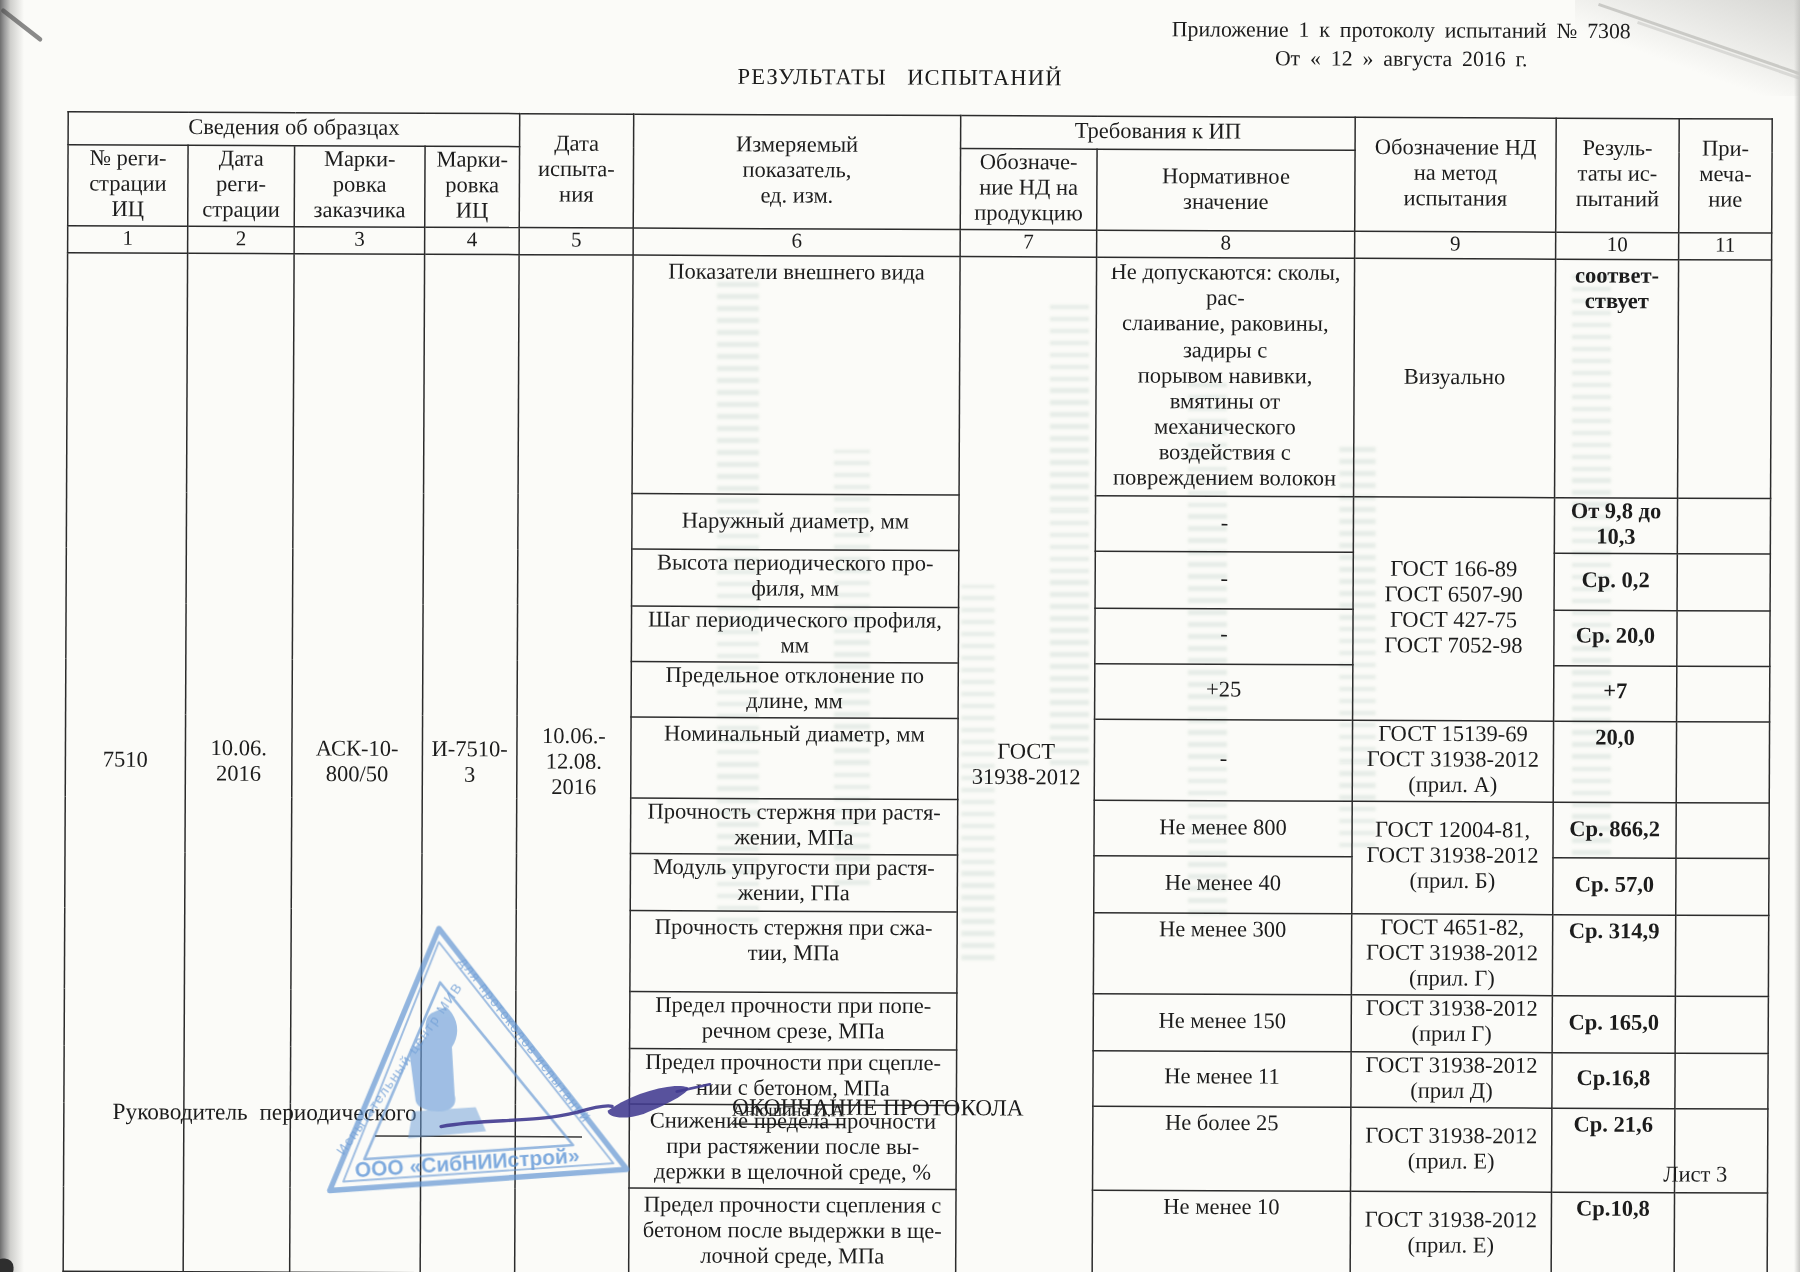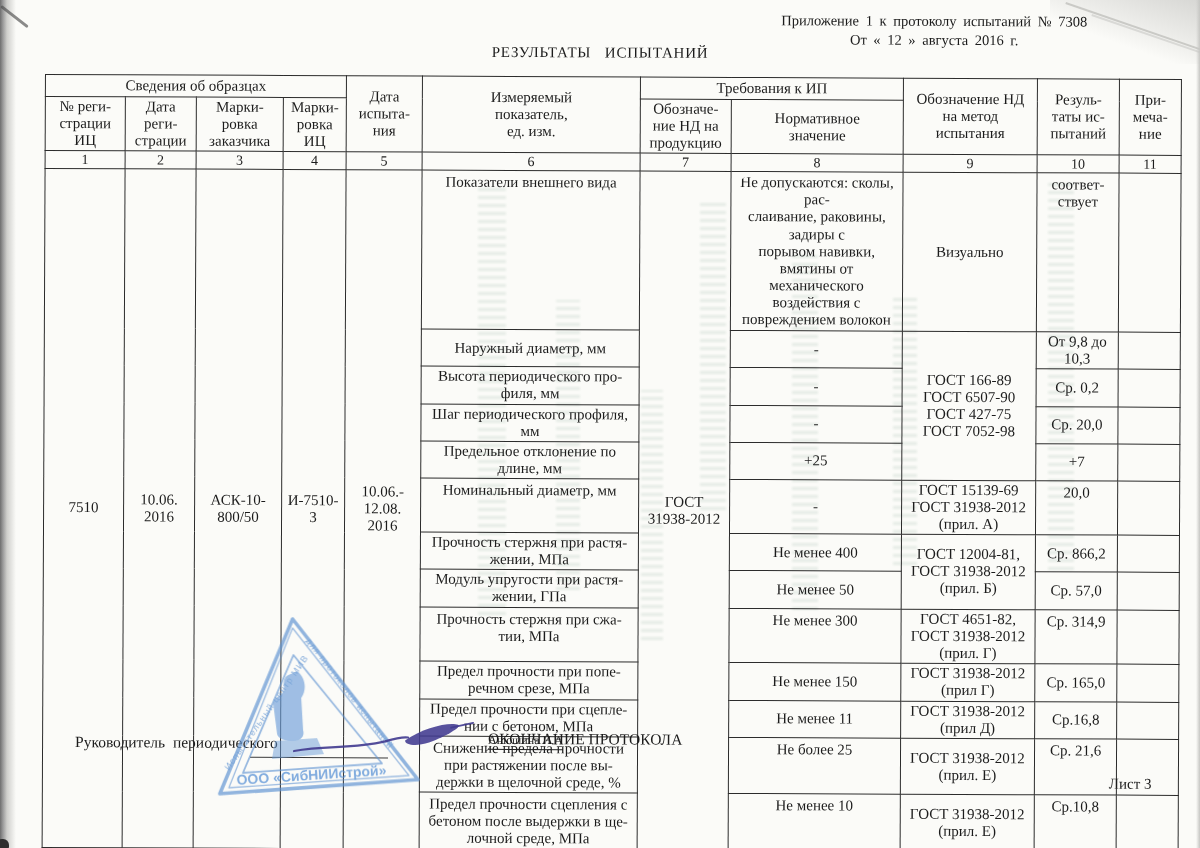--- a/index.html
+++ b/index.html
@@ -36,21 +36,21 @@
   
   table.results{position:absolute;left:45px;top:74px;width:1136px;
     border-collapse:collapse;table-layout:fixed;}
   .results td{border:1.5px solid #2c2c2c;text-align:center;vertical-align:middle;
     padding:1px 3px;font-size:15px;line-height:1.14;overflow:hidden;}
   .pre{white-space:pre-line;}
   .vtop{vertical-align:top !important;padding-top:3px !important;}
   .numrow td{font-size:14px;line-height:1;}
   .small-norm{font-size:11px;line-height:1.2;padding:2px 4px !important;border-radius:27px;}
   .m-cell{font-size:14.5px;margin-top:41px;}
-  .r-cell{font-size:14.5px;}
+  .r-cell{font-size:14.5px;font-weight:bold;}
   .n-cell{font-size:14.5px;}
   
   .sig-role{position:absolute;left:78px;top:733px;font-size:15.5px;word-spacing:4px;}
   .sig-rule{position:absolute;left:253px;top:756px;width:138px;border-top:1.6px solid #3a3a3a;}
   .sig-name{position:absolute;left:491px;top:731px;font-size:12px;
     border-bottom:1.5px solid #222;padding-bottom:1px;}
   .protocol-end{position:absolute;left:491px;top:728px;font-size:15.5px;text-align:center;}
   .sheet-note{position:absolute;left:1112px;top:771px;font-size:15px;}
   .stamp{position:absolute;left:216px;top:612px;width:214px;height:200px;
     opacity:.85;filter:blur(.4px);z-index:4;}
@@ -213,31 +213,31 @@
       <td class="n-cell">-</td>
       <td class="m-cell pre">ГОСТ 15139-69
 ГОСТ 31938-2012
 (прил. А)</td>
       <td class="r-cell pre vtop">20,0</td>
       <td></td>
     </tr>
     <tr style="height:35px">
       <td class="pre">Прочность стержня при  растя-
 жении, МПа</td>
-      <td class="n-cell">Не менее 400</td>
+      <td class="n-cell">Не менее 800</td>
       <td rowspan="2" class="m-cell pre">ГОСТ 12004-81,
 ГОСТ 31938-2012
 (прил. Б)</td>
       <td class="r-cell pre">Ср. 866,2</td>
       <td></td>
     </tr>
     <tr style="height:35px">
       <td class="pre">Модуль упругости при растя-
 жении, ГПа</td>
-      <td class="n-cell">Не менее  50</td>
+      <td class="n-cell">Не менее  40</td>
       <td class="r-cell pre">Ср. 57,0</td>
       <td></td>
     </tr>
     <tr style="height:52px">
       <td class="pre vtop">Прочность стержня при  сжа-
 тии, МПа</td>
       <td class="n-cell vtop">Не менее 300</td>
       <td class="m-cell pre">ГОСТ 4651-82,
 ГОСТ 31938-2012
 (прил. Г)</td>

